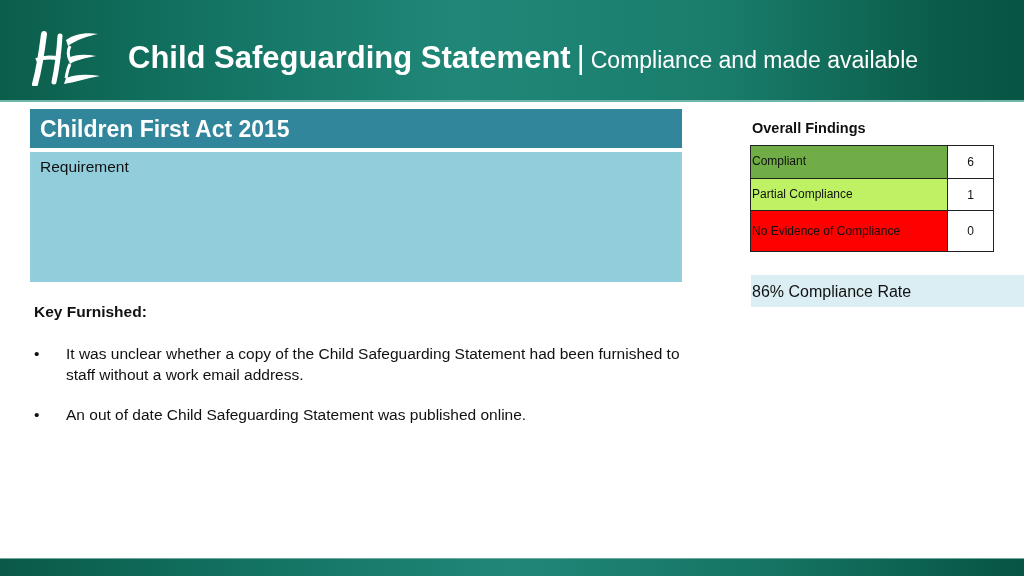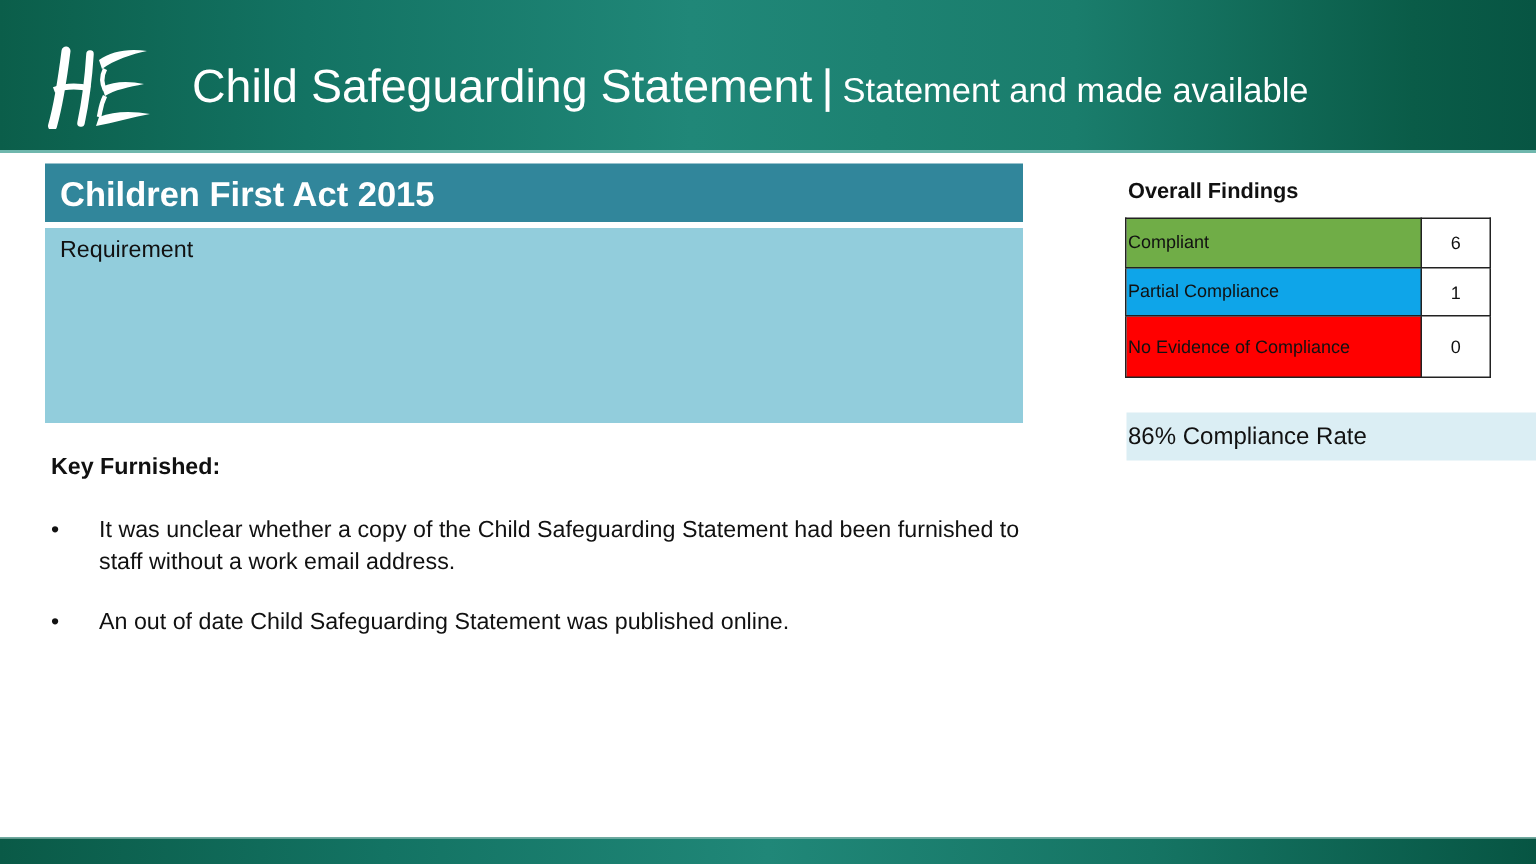--- a/index.html
+++ b/index.html
@@ -18,21 +18,21 @@
     background: #6fb7ad;
   }
   .logo {
     position: absolute; left: 30px; top: 30px; width: 72px; height: 56px;
   }
   .title {
     position: absolute; left: 128px; top: 40px;
     color: #fff; white-space: nowrap;
     font-family: "Liberation Sans", sans-serif;
   }
-  .title .main { font-size: 31px; font-weight: normal; }
+  .title .main { font-size: 31px; font-weight: bold; }
   .title .sep { font-size: 31px; font-weight: normal; margin: 0 6px; }
   .title .sub { font-size: 23px; font-weight: normal; }
 
   .act-bar {
     position: absolute; left: 30px; top: 109px; width: 652px; height: 39px;
     background: #31869b; color: #fff;
   }
   .act-bar span {
     position: absolute; left: 10px; top: 7px; font-size: 23px; font-weight: bold;
   }
@@ -96,21 +96,21 @@
   <path d="M30 6 C29 22 27 38 24 52" stroke="#fff" stroke-width="5" fill="none" stroke-linecap="round"></path>
   <path d="M6 30 C14 27 22 27 30 29" stroke="#fff" stroke-width="4" fill="none"></path>
   <path d="M36 10 C44 4 56 2 68 4 C58 6 46 10 38 16 Z" fill="#fff"></path>
   <path d="M38 28 C46 24 56 24 66 26 C56 28 46 30 40 34 Z" fill="#fff"></path>
   <path d="M36 48 C46 44 58 44 70 46 C58 48 46 52 34 54 Z" fill="#fff"></path>
   <path d="M40 16 C37 22 38 26 40 30" stroke="#fff" stroke-width="3" fill="none"></path>
   <path d="M40 34 C37 40 37 44 36 48" stroke="#fff" stroke-width="3" fill="none"></path>
 </svg>
 
 <div class="title">
-  <span class="main">Child Safeguarding Statement</span><span class="sep">|</span><span class="sub">Statement and made available</span>
+  <span class="main">Child Safeguarding Statement</span><span class="sep">|</span><span class="sub">Compliance and made available</span>
 </div>
 
 <div class="act-bar">
   <span>Children First Act 2015</span>
 </div>
 
 <div class="req-box">
   <div class="req-label">Requirement</div>
 </div>
 
@@ -127,21 +127,21 @@
 
 <div class="of-title">Overall Findings</div>
 
 <table class="of-table">
   <tbody>
       <tr class="r1">
     <td class="lbl" style="background:#70ad47">Compliant</td>
     <td class="val">6</td>
   </tr>
   <tr class="r2">
-    <td class="lbl" style="background:#0ea5e9">Partial Compliance</td>
+    <td class="lbl" style="background:#bef264">Partial Compliance</td>
     <td class="val">1</td>
   </tr>
   <tr class="r3">
     <td class="lbl" style="background:#ff0000">No Evidence of Compliance</td>
     <td class="val">0</td>
   </tr>
 </tbody>
   </table>
 
 <div class="rate-box">

